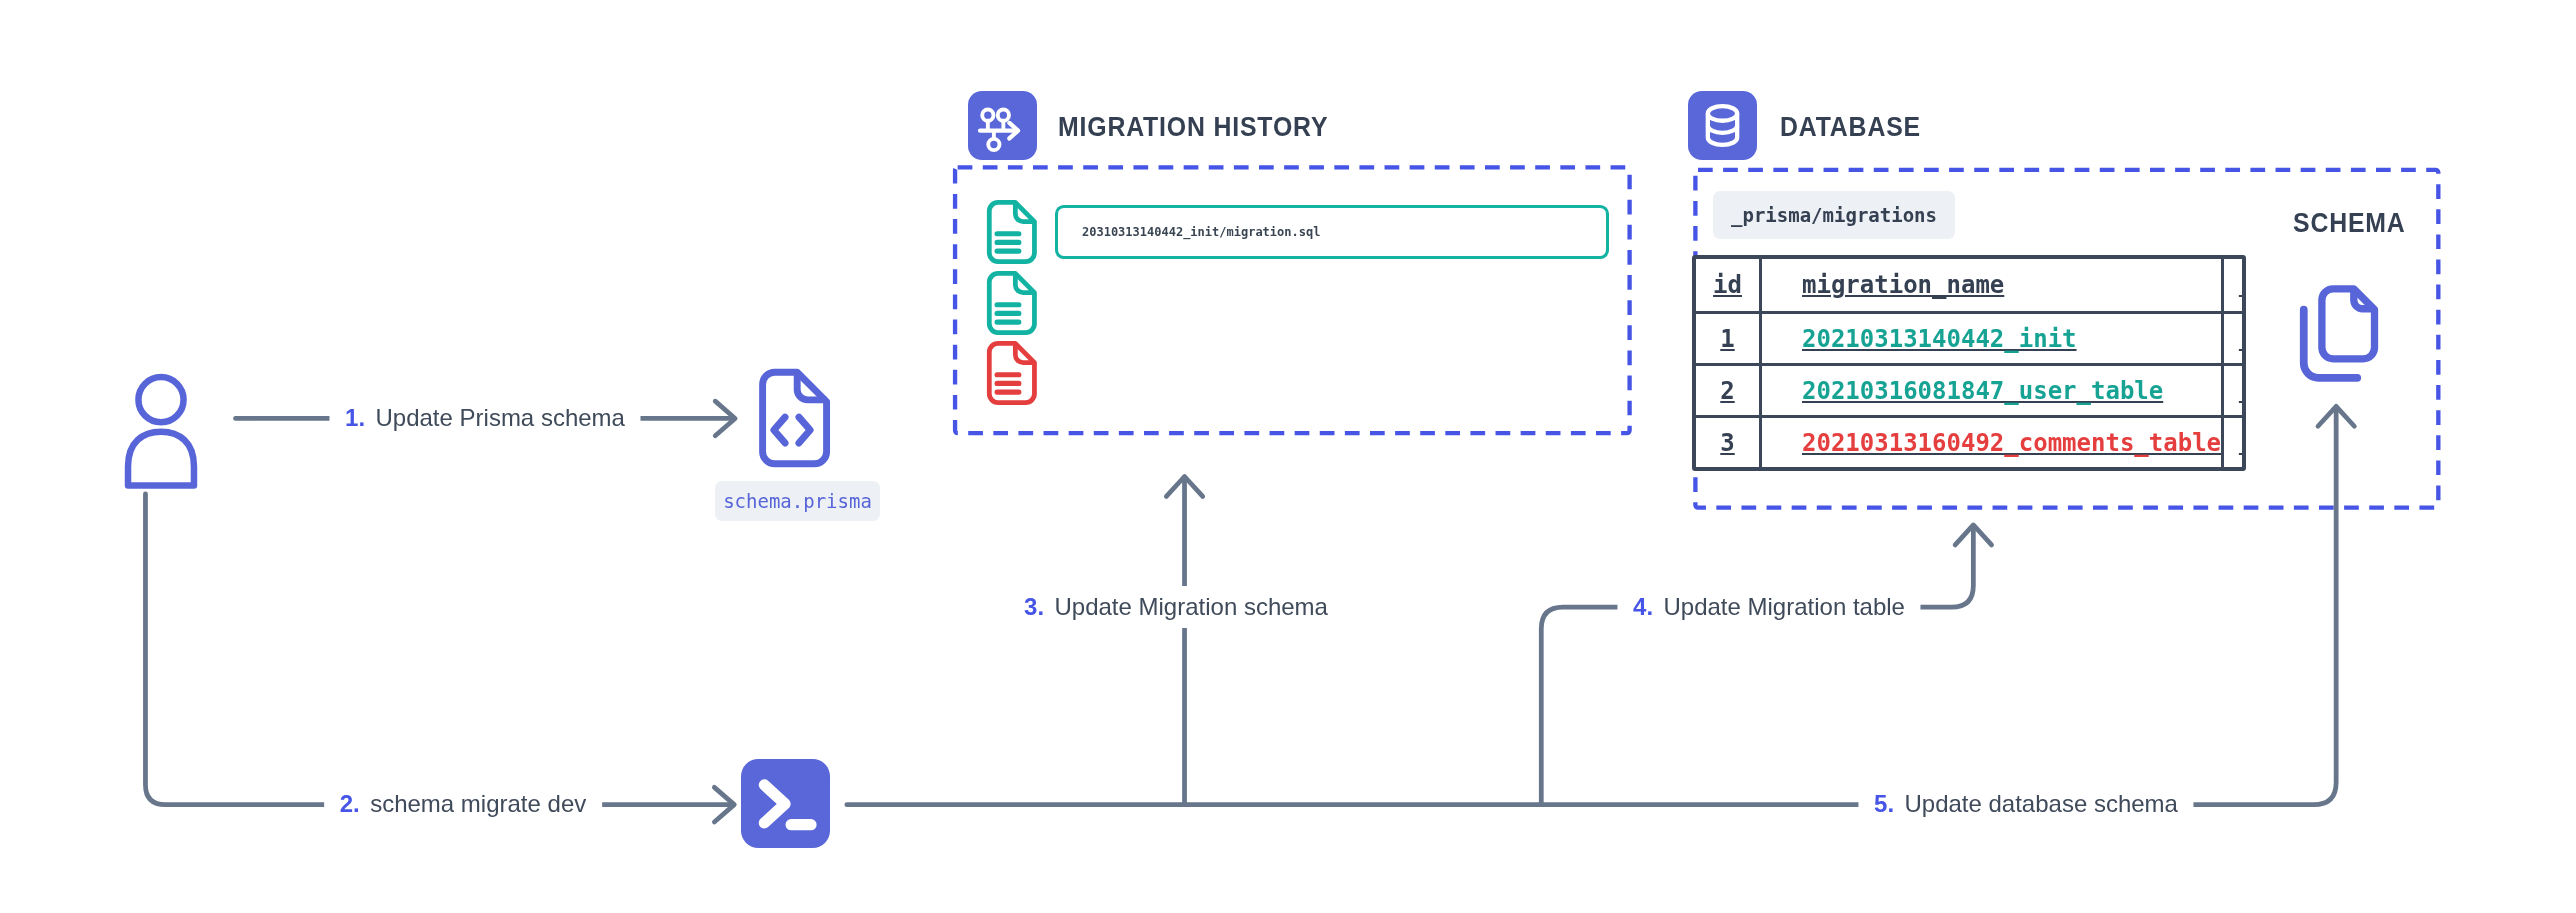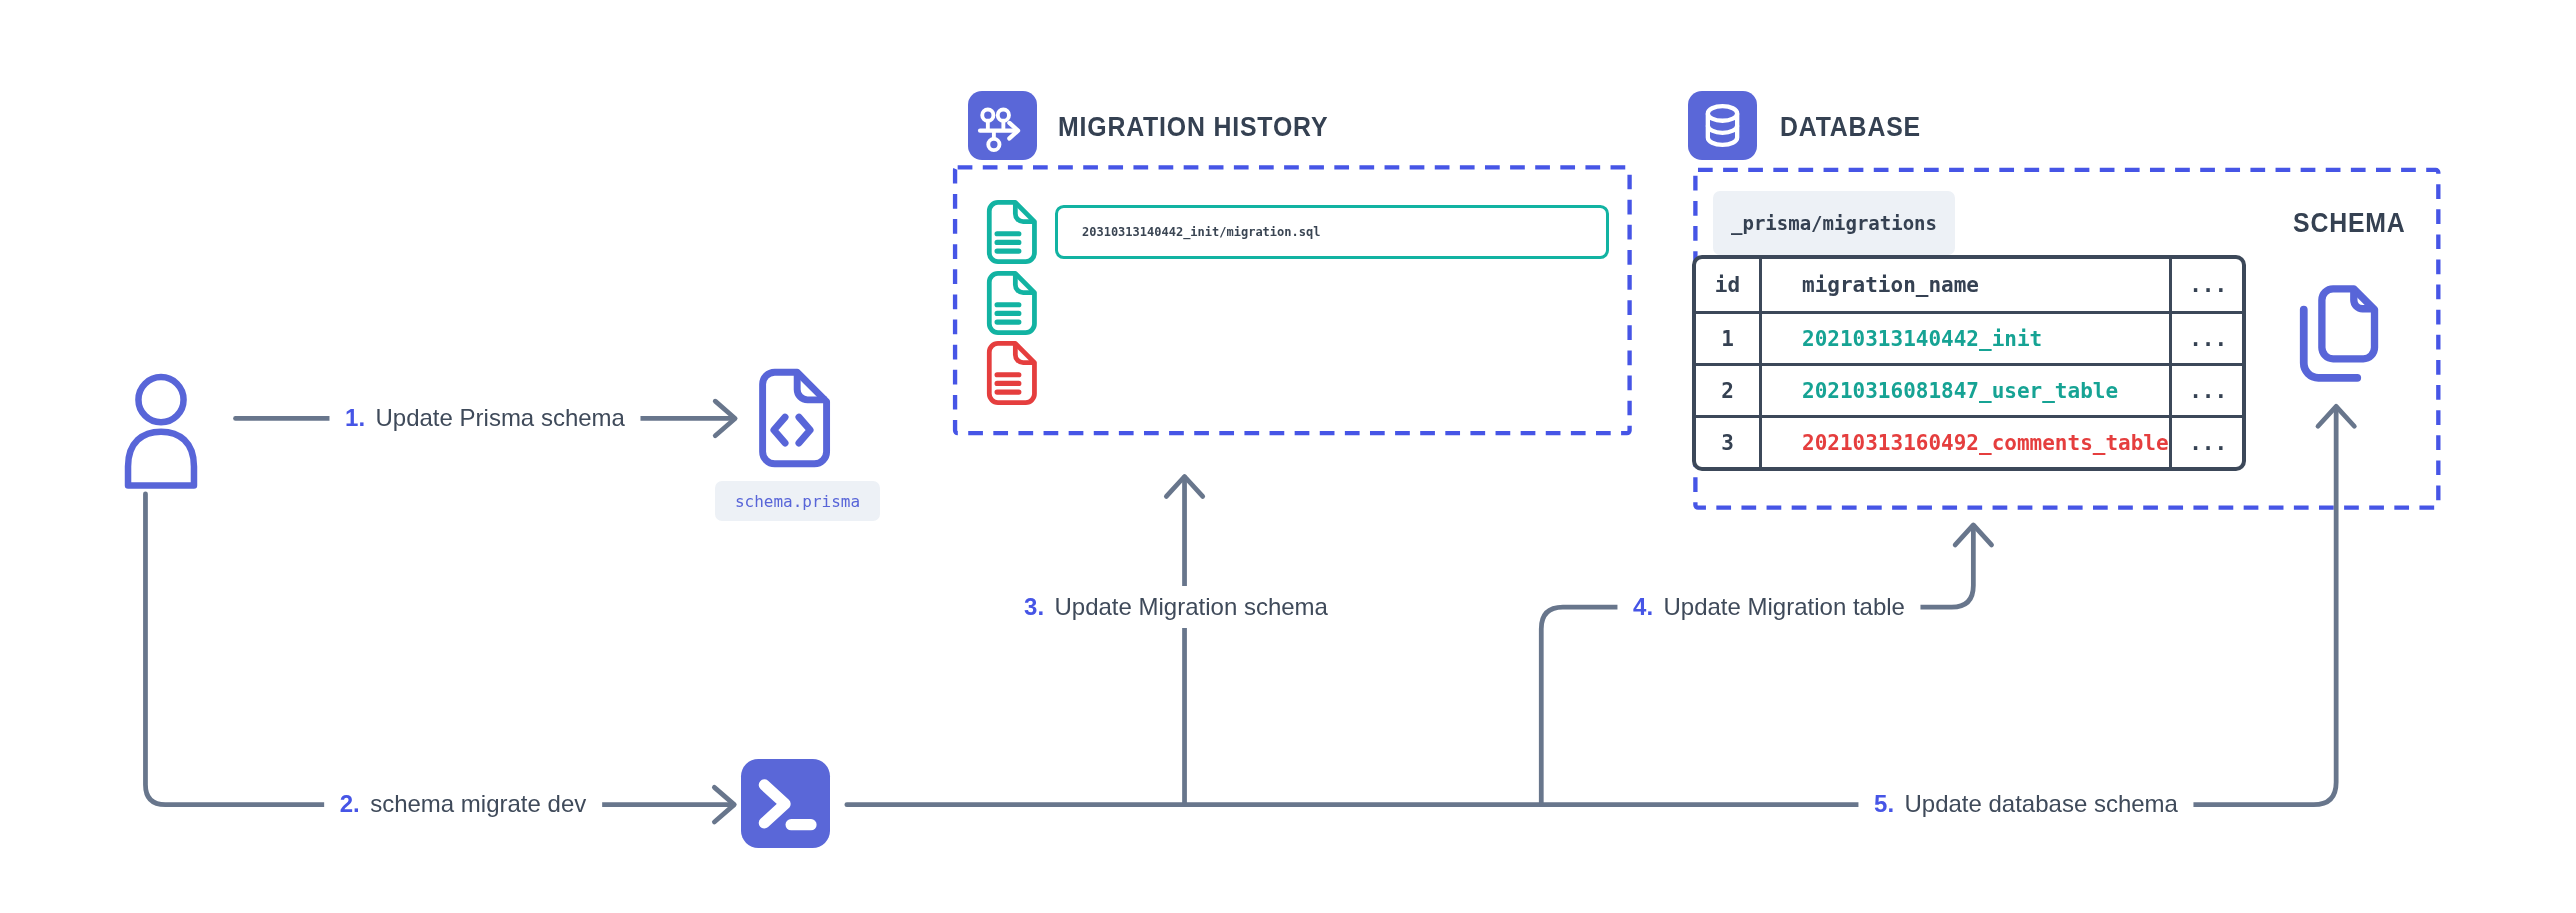--- a/index.html
+++ b/index.html
@@ -35,28 +35,28 @@
   }
   .b-teal{border:3.5px solid #12b3a2;}
   .b-red{border:3.5px solid #e53e3e;}
   .fileicon{position:absolute;left:984px;width:54px;height:66px;}
 
   .caption-pill{
     position:absolute;border-radius:7px;background:#edf1f6;
     display:flex;align-items:center;justify-content:center;
     font-family:"DejaVu Sans Mono", monospace;white-space:nowrap;
   }
-  #schema-prisma-pill{left:715px;top:481px;width:165px;height:40px;font-size:16px;color:#5865d8;font-weight:500;}
-  #prisma-migrations-pill{left:1713px;top:191px;width:242px;height:64px;font-size:19px;color:#354152;font-weight:700;}
+  #schema-prisma-pill{left:715px;top:481px;width:165px;height:40px;font-size:19px;color:#5865d8;font-weight:500;}
+  #prisma-migrations-pill{left:1713px;top:191px;width:242px;height:48px;font-size:19px;color:#354152;font-weight:700;}
 
   #db-table{
     position:absolute;left:1692px;top:255px;width:554px;height:216px;box-sizing:border-box;
-    border:4.3px solid #3c4859;border-radius:10px;background:#ffffff;overflow:hidden;
+    border:4.3px solid #3c4859;border-radius:3px;background:#ffffff;overflow:hidden;
     display:grid;grid-template-columns:66px 1fr 73px;grid-template-rows:repeat(4,1fr);
-    font-family:"DejaVu Sans Mono", monospace;font-weight:700;font-size:21px;color:#354152;
+    font-family:"DejaVu Sans Mono", monospace;font-weight:700;font-size:24px;color:#354152;text-decoration:underline;
   }
   #db-table .cell{display:flex;align-items:center;justify-content:center;box-sizing:border-box;}
   #db-table .cname{justify-content:flex-start;padding-left:40px;}
   #db-table .vr{border-right:3.5px solid #3c4859;}
   #db-table .ht{border-top:3.5px solid #3c4859;}
   #db-table .t-applied{color:#16a394;}
   #db-table .t-failed{color:#e53e3e;text-align:right;}
 
   .absicon{position:absolute;}
   #terminal-badge{position:absolute;left:741px;top:759px;width:89px;height:89px;border-radius:17.3px;background:#5a67d8;

